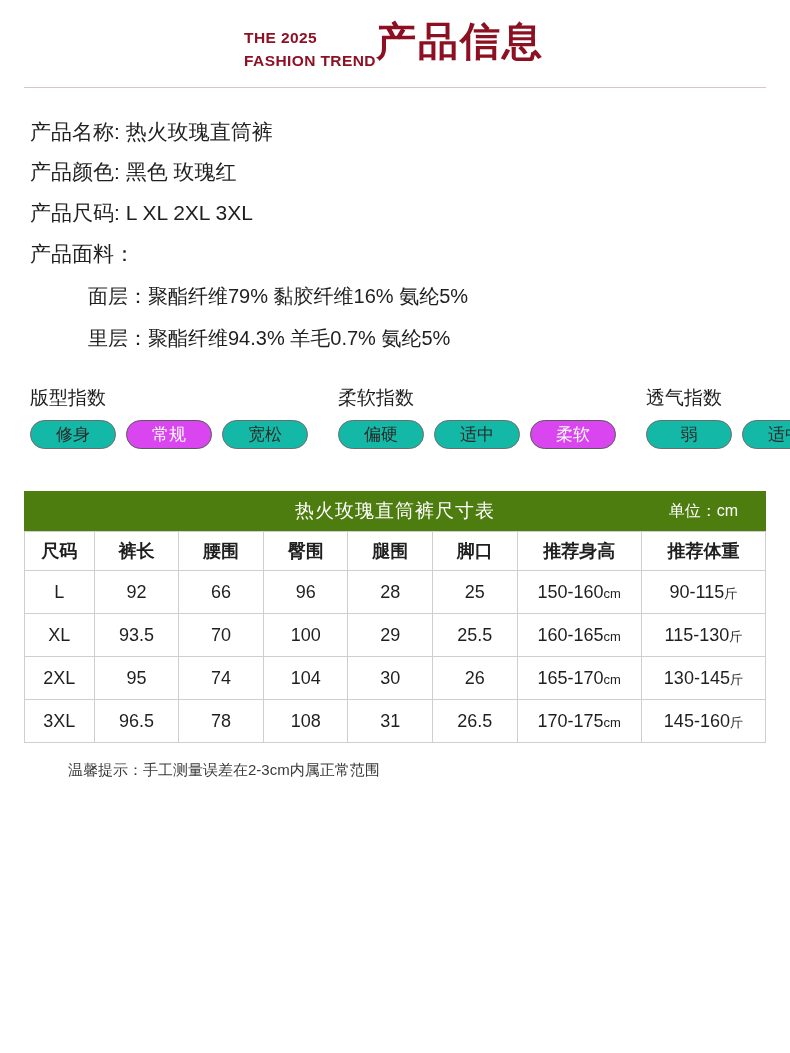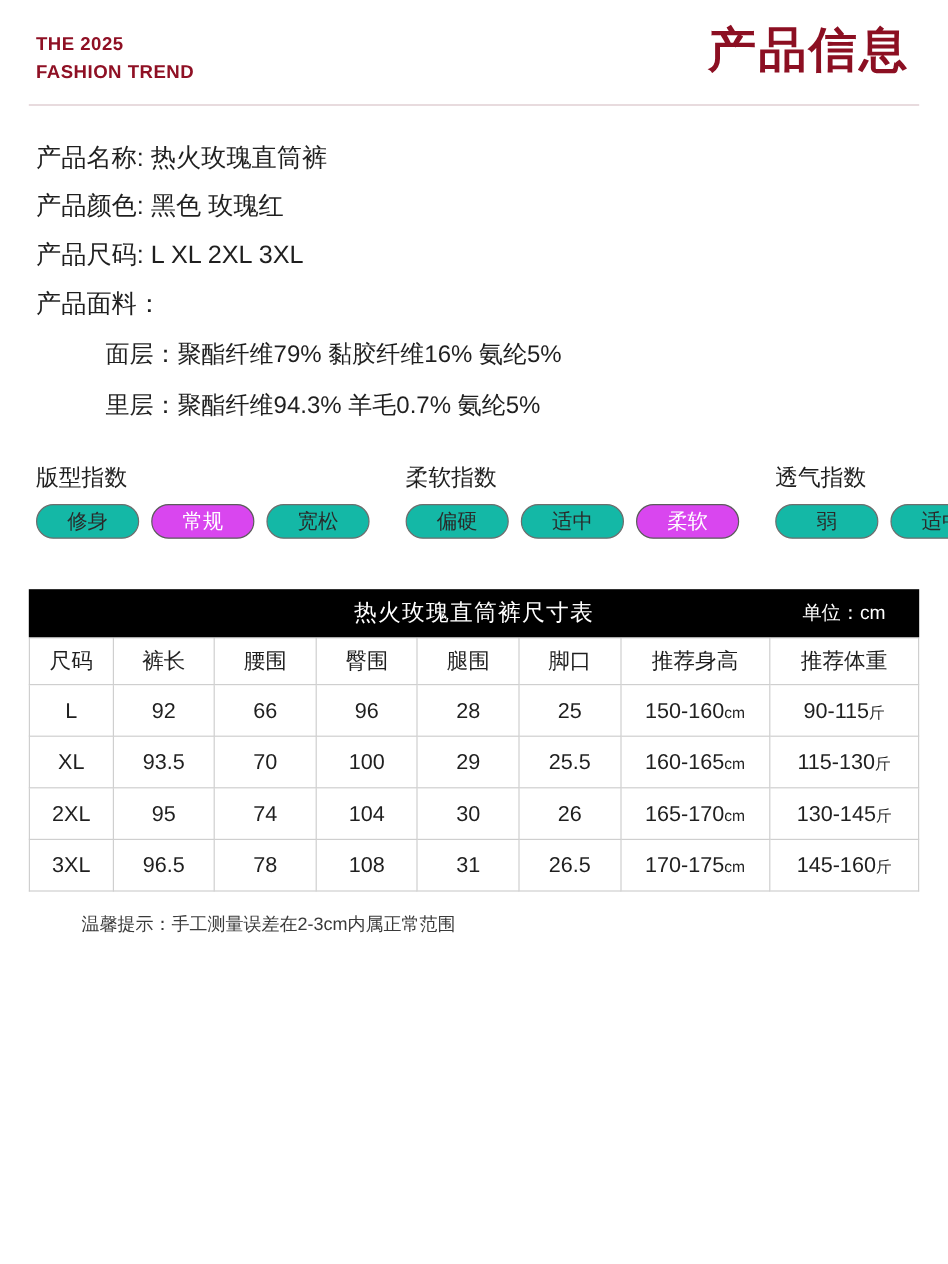--- a/index.html
+++ b/index.html
@@ -20,21 +20,21 @@
     height: 1053px;
     box-sizing: border-box;
   }
 
   
   .header {
     position: relative;
     padding: 22px 30px 14px 30px;
     display: flex;
     align-items: flex-start;
-    justify-content: space-between;
+    justify-content: center;
   }
   .header-left {
     font-family: "Liberation Sans", sans-serif;
     color: #8f1024;
     font-weight: bold;
     font-size: 15.5px;
     line-height: 1.5;
     letter-spacing: 0.4px;
     padding-top: 4px;
   }
@@ -105,21 +105,21 @@
     background: #d946ef;
     border-color: #5b5b5b;
     color: #ffffff;
   }
 
   
   .table-wrap {
     margin: 42px 24px 0 24px;
   }
   .table-title-bar {
-    background: #000000;
+    background: #4d7c0f;
     color: #ffffff;
     height: 40px;
     display: flex;
     align-items: center;
     justify-content: center;
     position: relative;
   }
   .table-title-bar .t-title {
     font-size: 19px;
     letter-spacing: 1px;
@@ -140,20 +140,21 @@
     text-align: center;
     font-size: 18px;
     color: #1f1f1f;
     font-weight: normal;
     height: 42px;
     padding: 0;
   }
   table.size th {
     font-size: 18px;
     height: 38px;
+    font-weight: bold;
   }
   table.size td.unit-cell .u {
     font-size: 13px;
   }
   .col-small { width: 9.2%; }
   .col-mid { width: 11.2%; }
   .col-wide { width: 16.5%; }
 
   .footnote {
     margin: 18px 0 0 44px;

